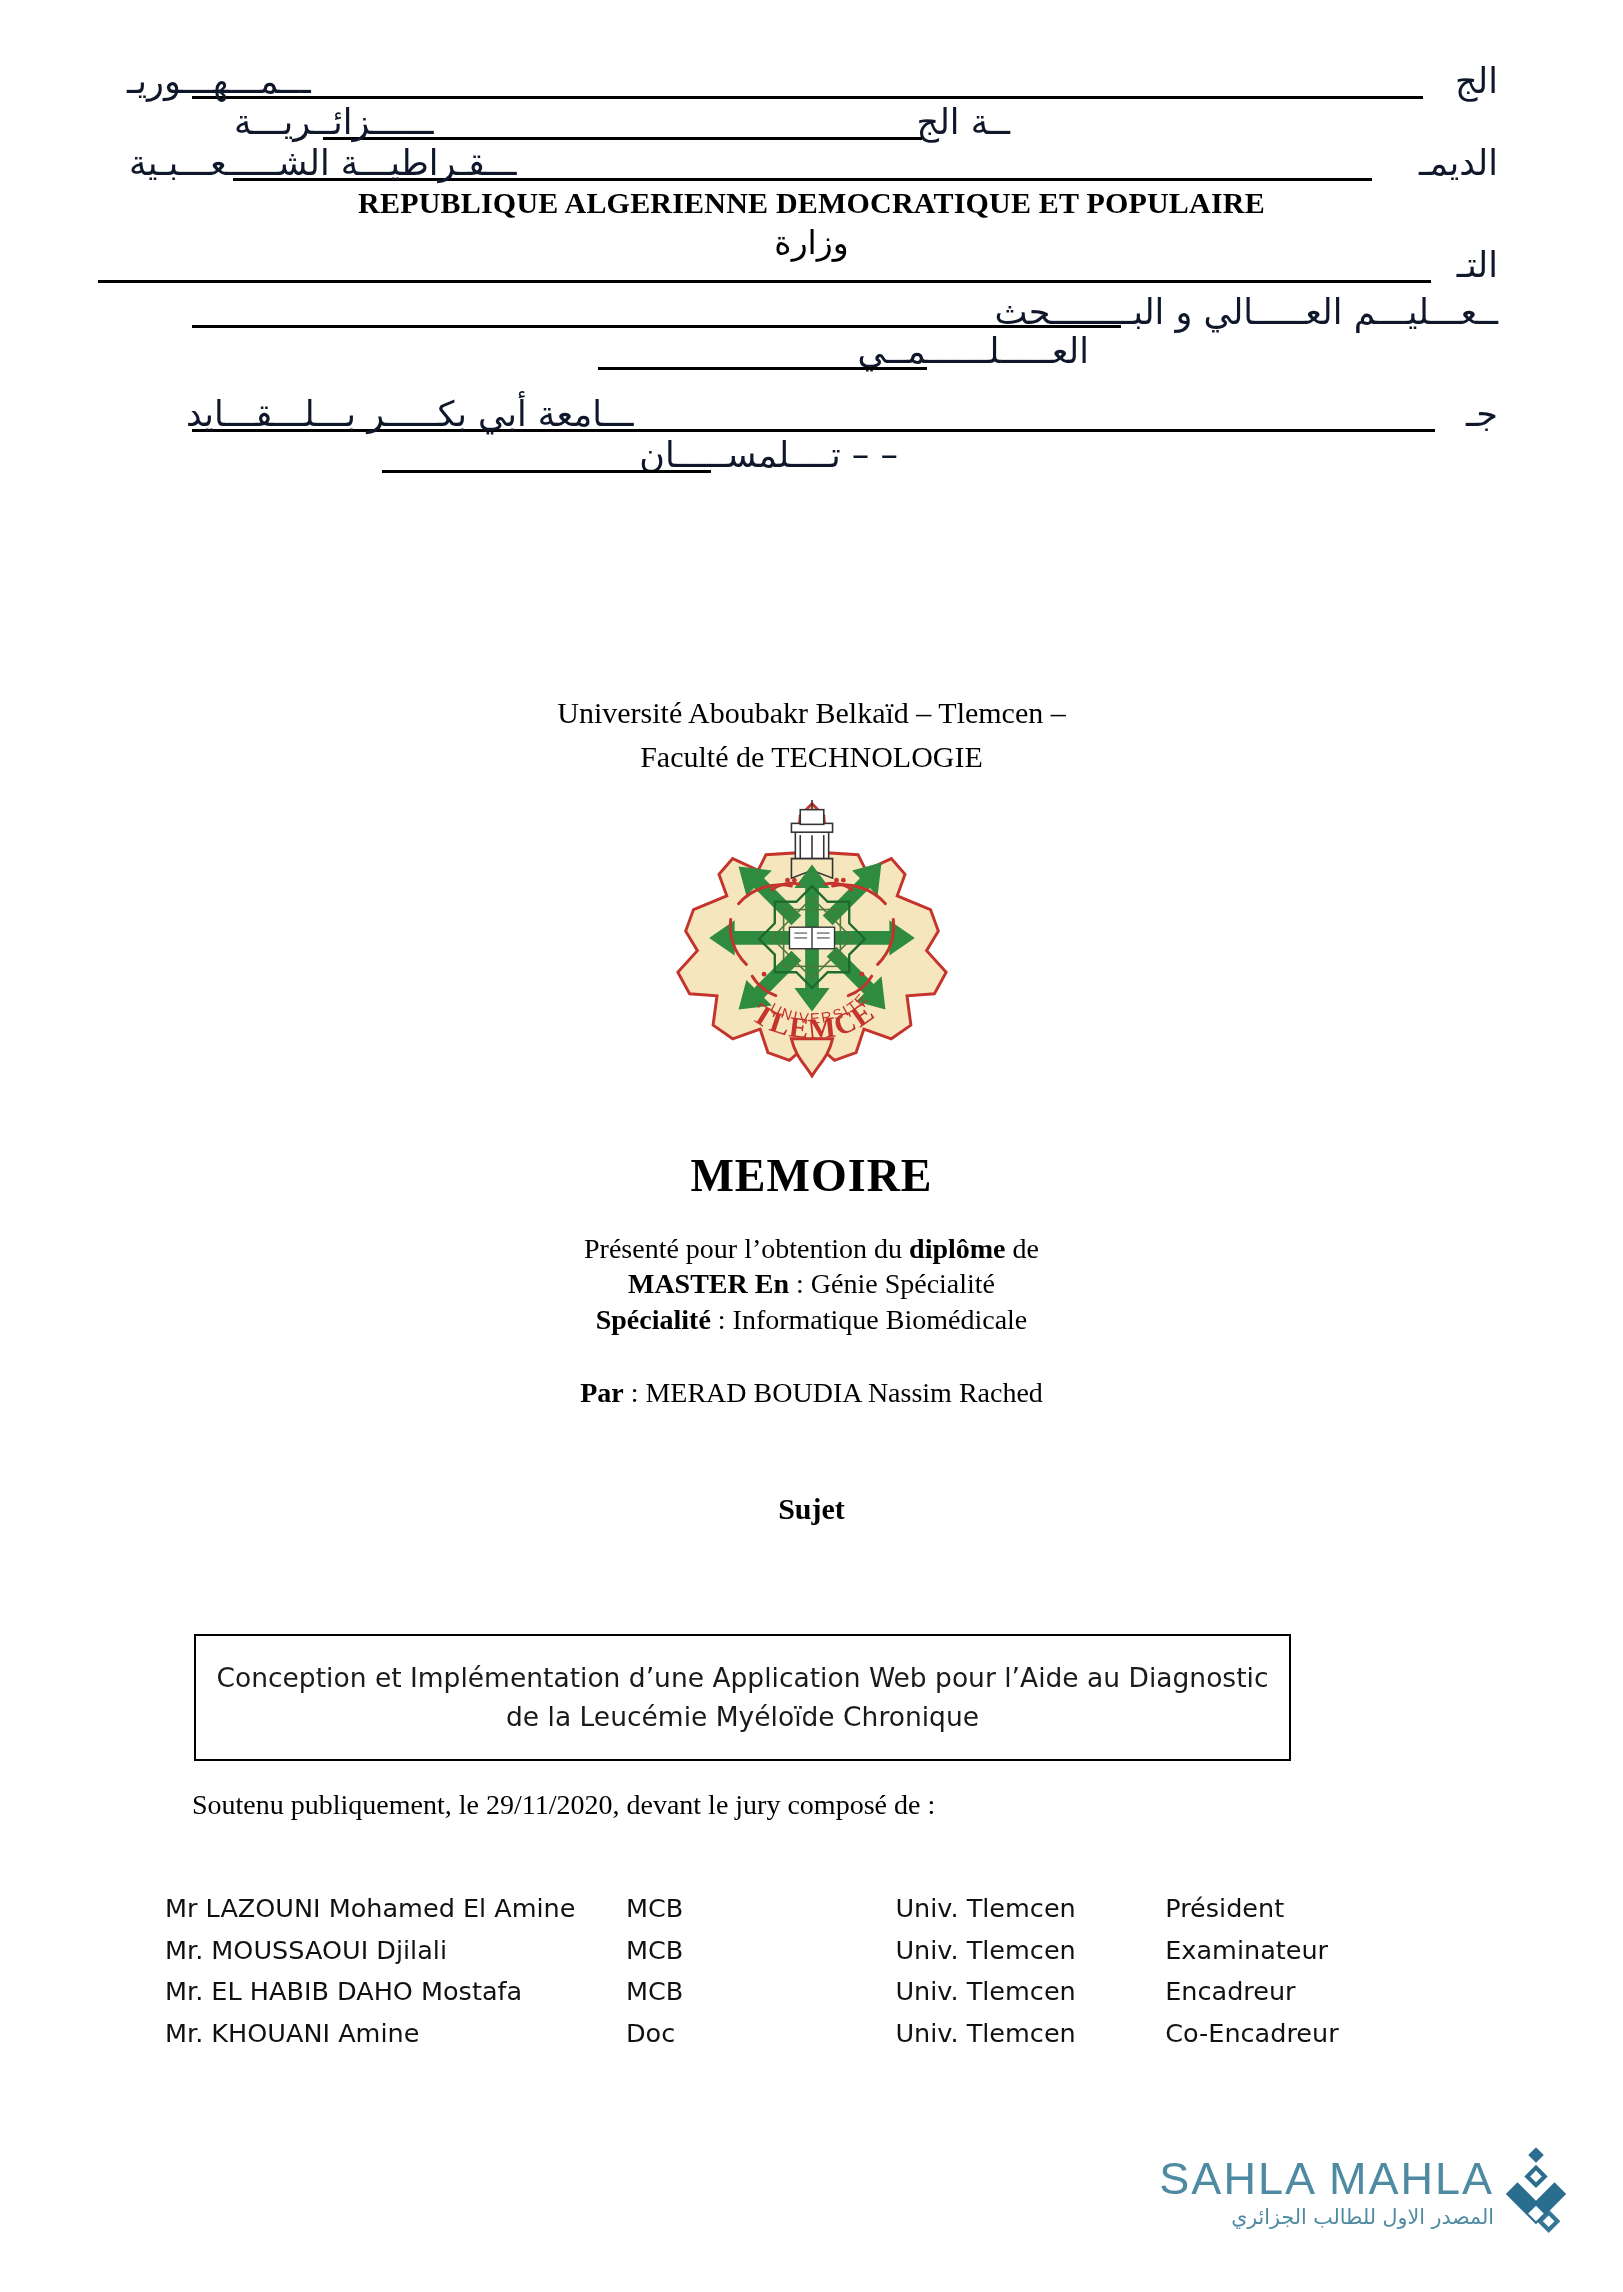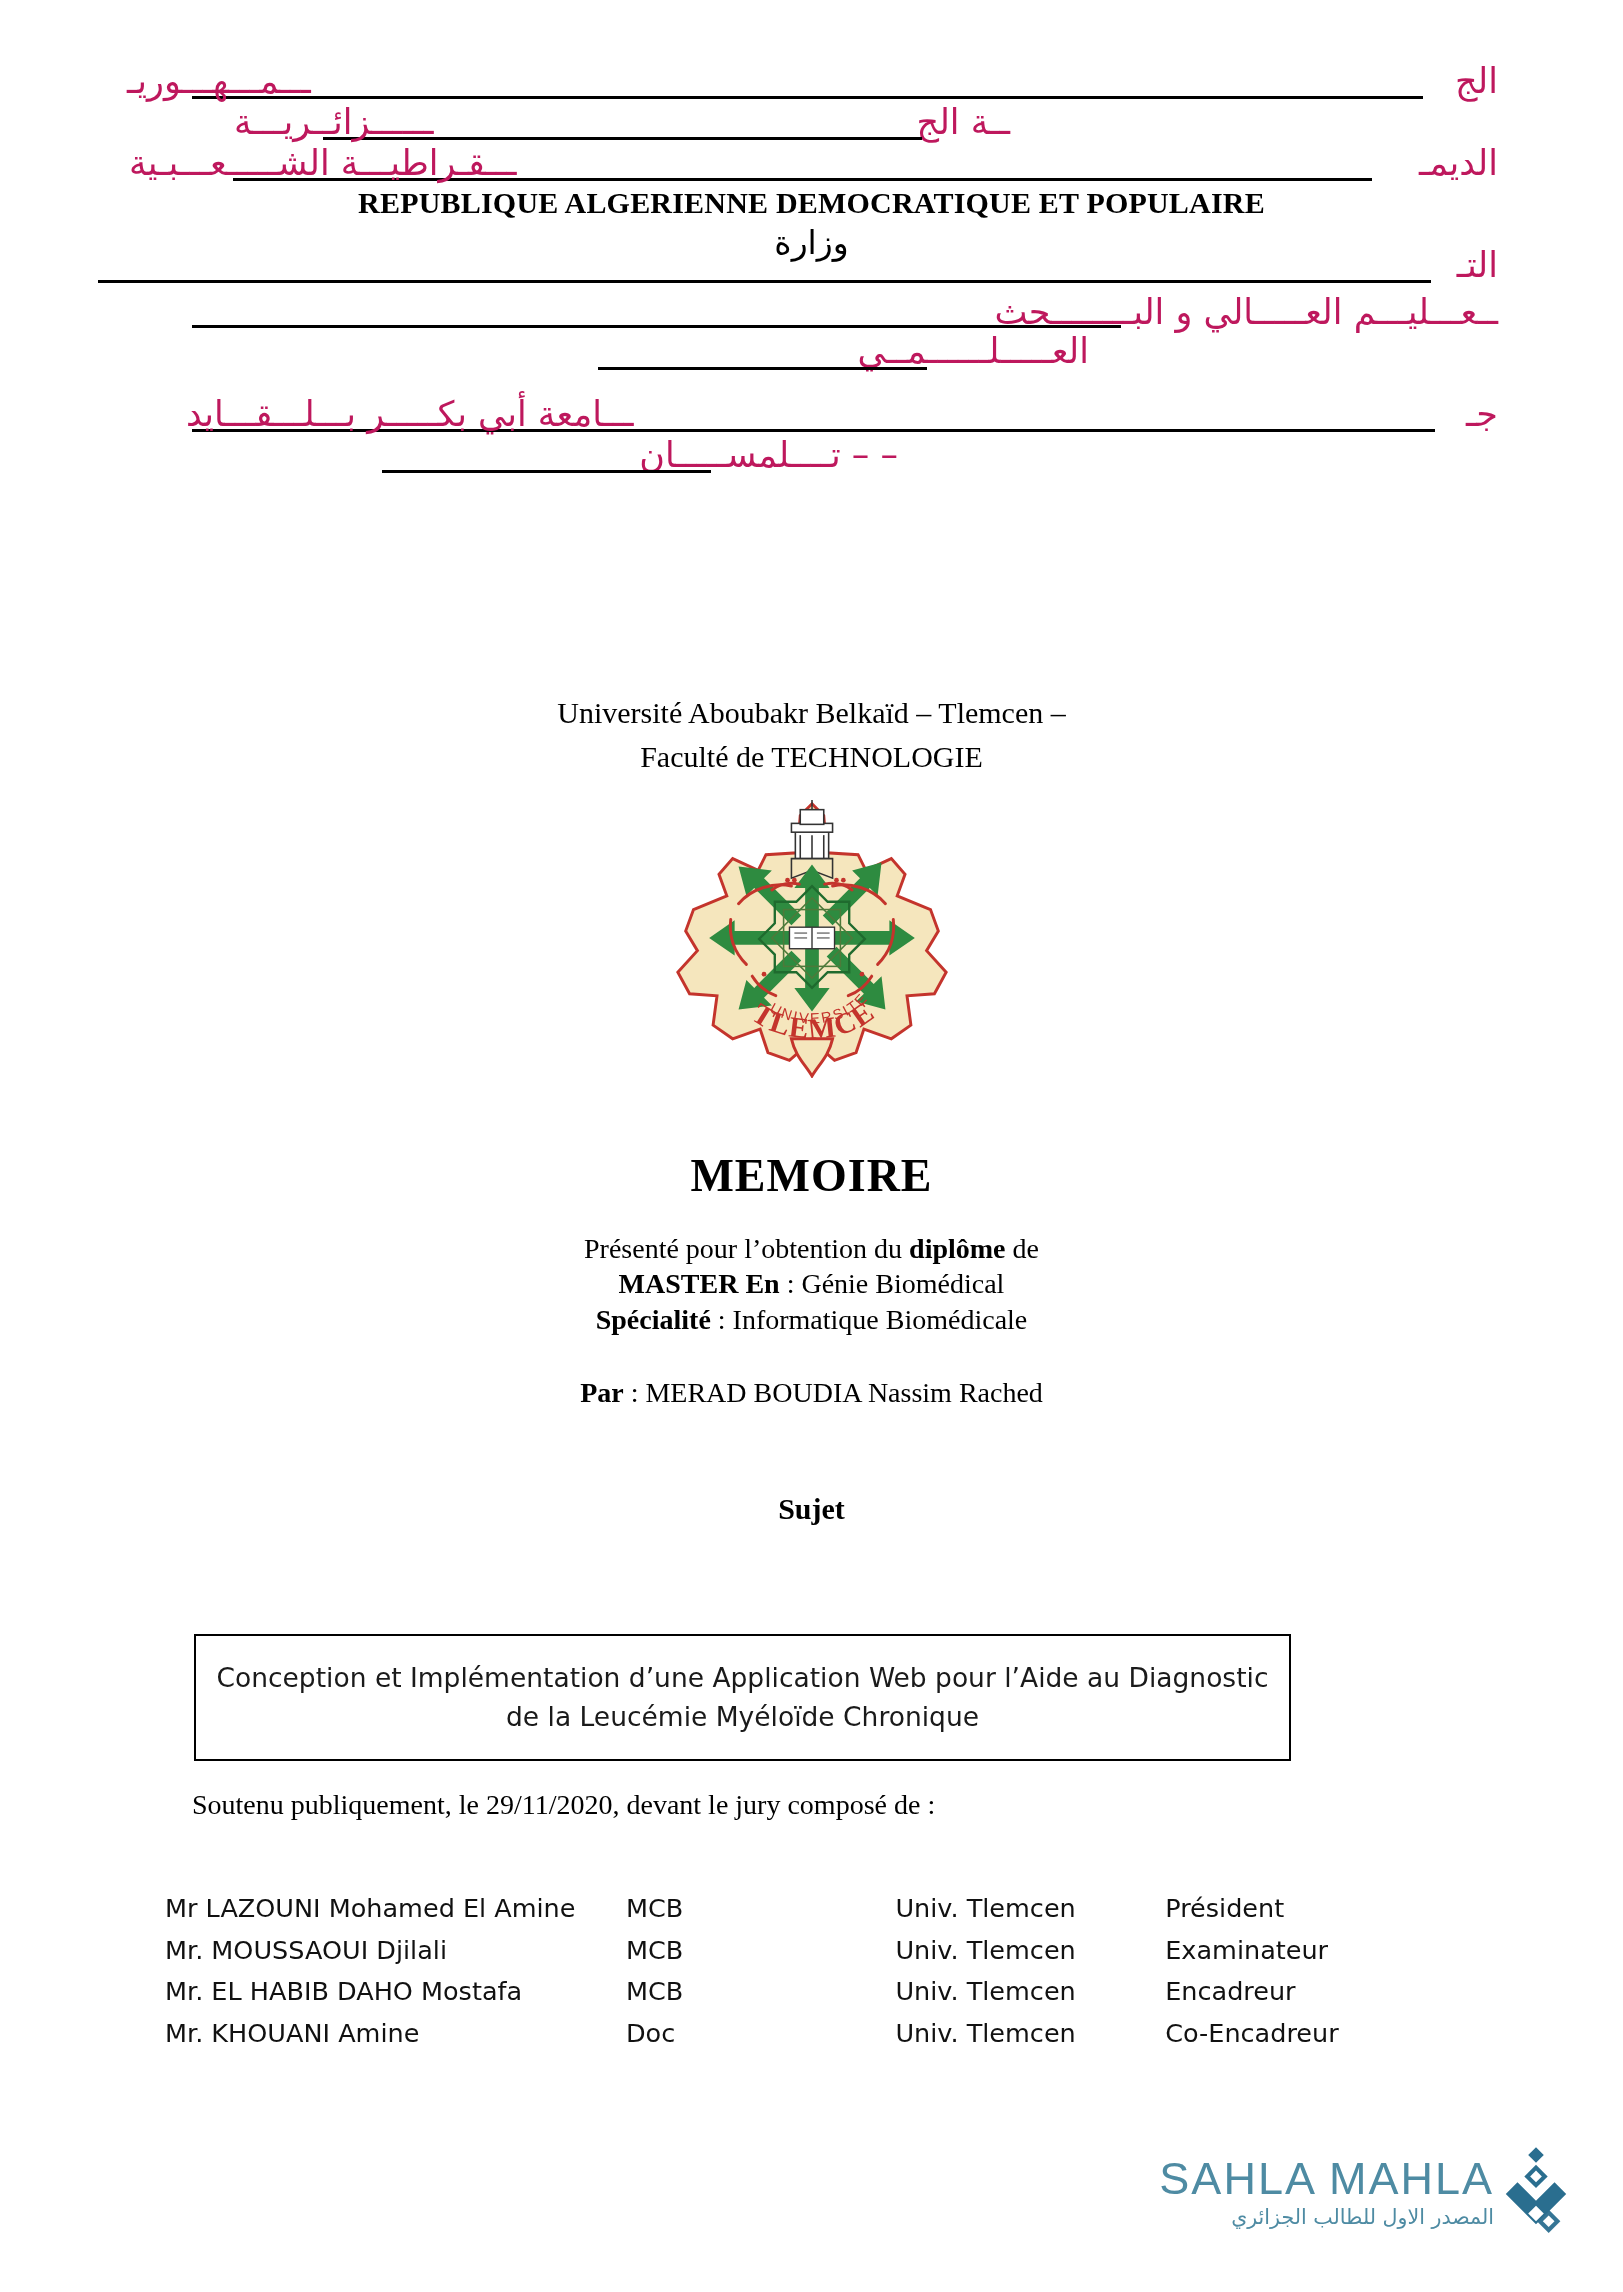--- a/index.html
+++ b/index.html
@@ -21,21 +21,21 @@
     position: relative;
     width: 1623px;
     height: 2293px;
     padding: 0;
   }
   .ar-line {
     position: absolute;
     white-space: nowrap;
     direction: rtl;
     font-family: "DejaVu Sans", "Liberation Sans", sans-serif;
-    color: #be185d;
+    color: #0f172a;
   }
 
   
   .rule {
     position: absolute;
     height: 2.9px;
     background: #000;
   }
 
   .center-line {
@@ -259,21 +259,21 @@
     </svg>
   </div>
 
   <div class="center-line" style="top:1149px; font-size:46px; font-weight:bold; letter-spacing:1px;">MEMOIRE</div>
 
   <div class="center-line" style="top:1233px; font-size:28px;">
     <span>Présenté pour l’obtention du </span><b>diplôme</b><span> de</span>
   </div>
 
   <div class="center-line" style="top:1268px; font-size:28px;">
-    <b>MASTER En</b><span> : Génie Biomédical</span>
+    <b>MASTER En</b><span> : Génie Spécialité</span>
   </div>
 
   <div class="center-line" style="top:1304px; font-size:28px;">
     <b>Spécialité</b><span> : Informatique Biomédicale</span>
   </div>
 
   <div class="center-line" style="top:1377px; font-size:28px;">
     <b>Par</b><span> : MERAD BOUDIA Nassim Rached</span>
   </div>
 

